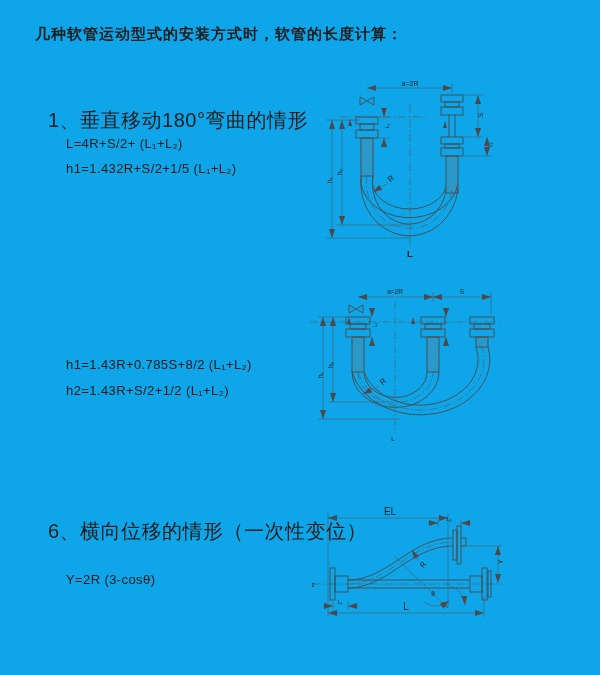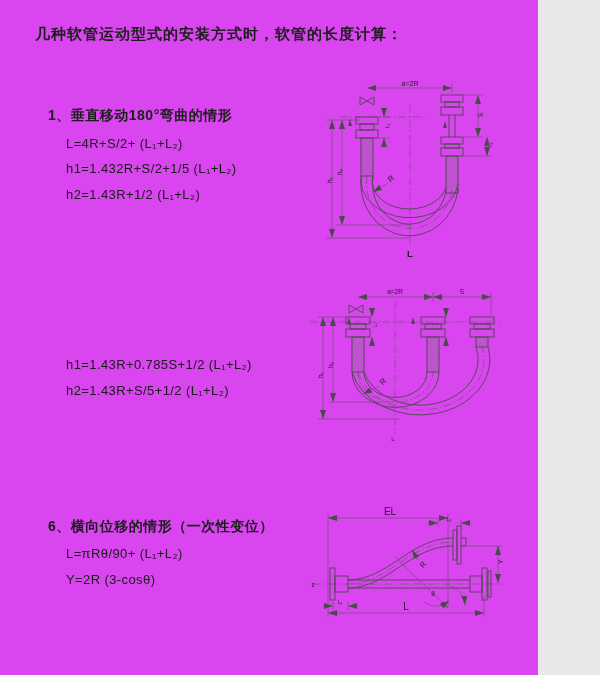--- a/index.html
+++ b/index.html
@@ -1,43 +1,41 @@
 <!DOCTYPE html>
 <html><head>
 <meta charset="utf-8">
 <style>
   html,body{margin:0;padding:0;}
   body{background:#e8e8e8;font-family:"Liberation Sans","DejaVu Sans",sans-serif;}
-  .page{position:relative;width:492px;height:675px;background:#d946ef;overflow:hidden;padding-left:46px;}
+  .page{position:relative;width:600px;height:675px;background:#0ea5e9;overflow:hidden;}
   .title{position:absolute;left:35px;top:25px;font-size:15px;font-weight:700;color:#1d1d1d;letter-spacing:1px;}
-  .heading{position:absolute;font-size:14px;font-weight:700;color:#1d1d1d;letter-spacing:0.5px;}
+  .heading{position:absolute;font-size:20px;font-weight:400;color:#1d1d1d;letter-spacing:0.5px;}
   .formula{position:absolute;font-size:13px;font-weight:400;color:#1a1a1a;letter-spacing:0.4px;}
   svg{position:absolute;}
   svg text{fill:#1f1f1f;font-family:"Liberation Sans","DejaVu Sans",sans-serif;}
   .outline{stroke:#4a4a4a;stroke-width:0.9;fill:none;}
   .dim{stroke:#555;stroke-width:0.55;fill:none;}
   .cline{stroke:#555;stroke-width:0.55;fill:none;stroke-dasharray:8 2.5 1.5 2.5;}
 </style>
 </head>
 <body>
 
 <div class="page">
 
   <div class="title">几种软管运动型式的安装方式时，软管的长度计算：</div>
 
   <div class="heading" style="left:48px;top:107px">1、垂直移动180°弯曲的情形</div>
   <div class="formula" style="left:66px;top:136px">L=4R+S/2+ (L₁+L₂)</div>
   <div class="formula" style="left:66px;top:161px">h1=1.432R+S/2+1/5 (L₁+L₂)</div>
-  <div class="formula" style="left:66px;top:187px">h2=1.43R+1/2 (L₁+L₂)</div>
-
-  <div class="formula" style="left:66px;top:357px">h1=1.43R+0.785S+1/2 (L₁+L₂)</div>
-  <div class="formula" style="left:66px;top:383px">h2=1.43R+S/5+1/2 (L₁+L₂)</div>
+
+  <div class="formula" style="left:66px;top:357px">h1=1.43R+0.785S+8/2 (L₁+L₂)</div>
+  <div class="formula" style="left:66px;top:383px">h2=1.43R+S/2+1/2 (L₁+L₂)</div>
 
   <div class="heading" style="left:48px;top:518px">6、横向位移的情形（一次性变位）</div>
-  <div class="formula" style="left:66px;top:546px">L=πRθ/90+ (L₁+L₂)</div>
   <div class="formula" style="left:66px;top:572px">Y=2R (3-cosθ)</div>
 
   <svg style="left:310px;top:75px" width="280" height="185" viewBox="0 0 280 185">
     <defs>
       <marker id="ar1" viewBox="0 0 9 6" markerWidth="9" markerHeight="6" refX="9" refY="3" orient="auto-start-reverse" markerUnits="userSpaceOnUse">
         <path d="M0 0 L9 3 L0 6 Z" fill="#4a4a4a"></path>
       </marker>
       <pattern id="br1" width="3.2" height="3.2" patternUnits="userSpaceOnUse">
         <path d="M0 3.2 L3.2 0 M0 0 L3.2 3.2" stroke="#777" stroke-width="0.45"></path>
       </pattern>

